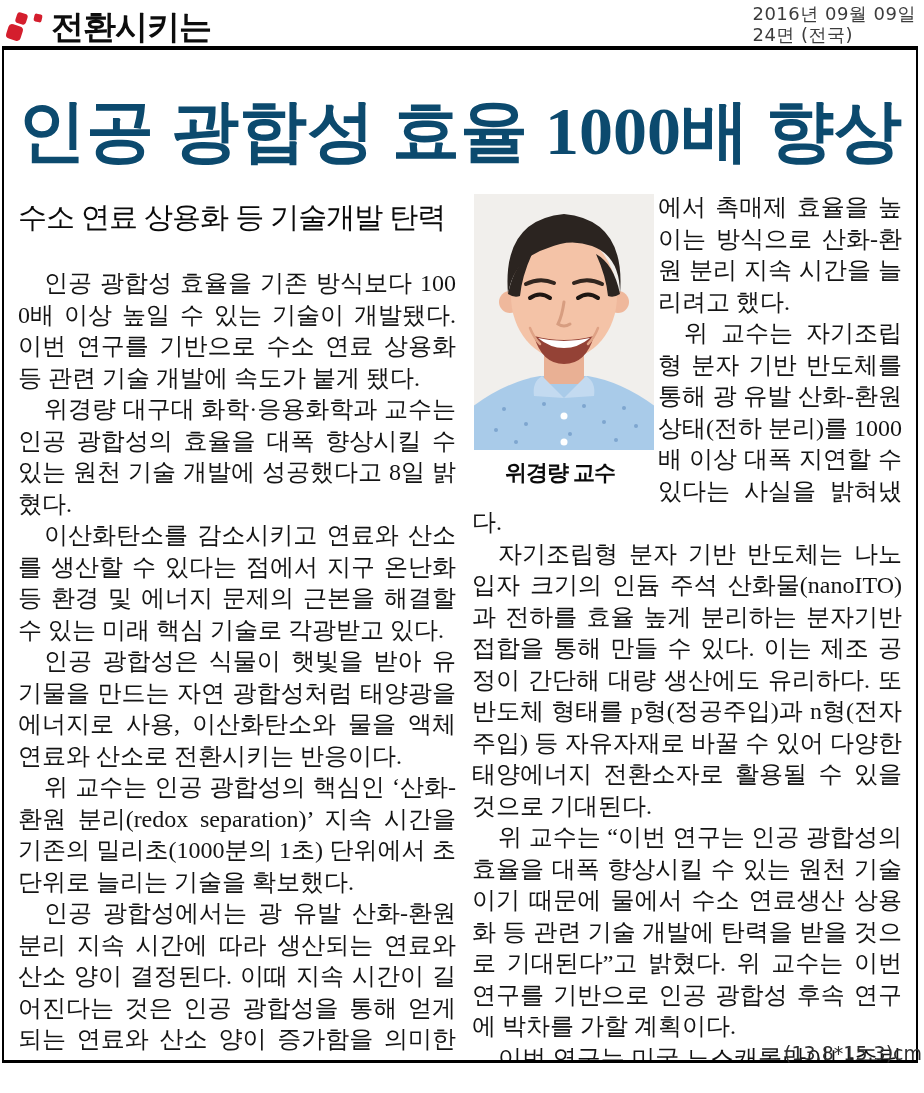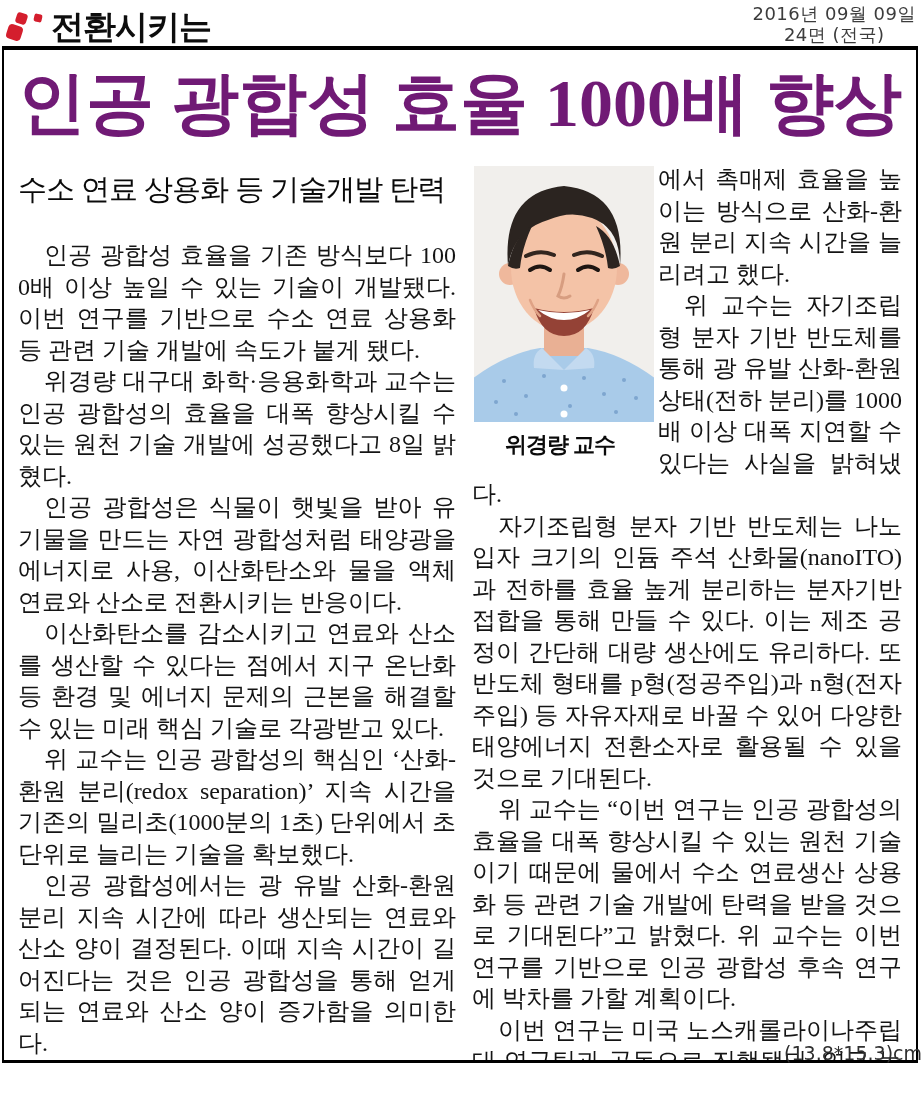--- a/index.html
+++ b/index.html
@@ -10,34 +10,34 @@
   }
   
   .masthead { position:absolute; top:0; left:0; width:100%; height:46px; }
   .logo { position:absolute; left:5px; top:5px; display:flex; align-items:center; }
   .logo-mark { width:40px; height:36px; margin-right:6px; }
   .logo-text {
     font-family:"Liberation Sans","DejaVu Sans",sans-serif;
     font-weight:bold; font-size:33px; letter-spacing:-1px; color:#0d0d0d;
   }
   .dateblock {
-    position:absolute; right:8px; top:3px; text-align:center;
+    position:absolute; right:8px; top:3px; text-align:left;
     font-family:"DejaVu Sans","Liberation Sans",sans-serif;
     font-size:18px; line-height:21px; color:#3c3c3c; letter-spacing:0.5px;
   }
   
   .article-box {
     position:absolute; left:2px; top:46px; width:916px; height:1017px;
     border:2px solid #000; border-top-width:4px; border-bottom-width:3px;
     background:#fff; overflow:hidden;
   }
   .headline {
     font-family:"Liberation Serif","DejaVu Serif",serif;
     font-weight:bold; font-size:68px; line-height:1.5;
-    padding:2px 14px 0; letter-spacing:0px; white-space:nowrap; color:#701a75;
+    padding:2px 14px 0; letter-spacing:0px; white-space:nowrap; color:#0c4a6e;margin-top:28px;
   }
   .columns { display:flex; gap:16px; padding:10px 14px 0; }
   .col-left  { flex:0 0 438px; }
   .col-right { flex:1 1 auto; min-width:0; }
   .subhead {
     font-family:"Liberation Sans","DejaVu Sans",sans-serif;
     font-weight:normal; font-size:29px; letter-spacing:-1px;
     margin:6px 0 30px 0; color:#0a0a0a;
   }
   p.bodytext {
@@ -83,22 +83,22 @@
 
 <div class="article-box">
   <h1 class="headline">인공 광합성 효율 1000배 향상</h1>
 
   <div class="columns">
 
     <div class="col-left">
       <h2 class="subhead">수소 연료 상용화 등 기술개발 탄력</h2>
       <p class="bodytext">인공 광합성 효율을 기존 방식보다 1000배 이상 높일 수 있는 기술이 개발됐다. 이번 연구를 기반으로 수소 연료 상용화 등 관련 기술 개발에 속도가 붙게 됐다.</p>
       <p class="bodytext">위경량 대구대 화학·응용화학과 교수는 인공 광합성의 효율을 대폭 향상시킬 수 있는 원천 기술 개발에 성공했다고 8일 밝혔다.</p>
+      <p class="bodytext">이산화탄소를 감소시키고 연료와 산소를 생산할 수 있다는 점에서 지구 온난화 등 환경 및 에너지 문제의 근본을 해결할 수 있는 미래 핵심 기술로 각광받고 있다.</p>
       <p class="bodytext">인공 광합성은 식물이 햇빛을 받아 유기물을 만드는 자연 광합성처럼 태양광을 에너지로 사용, 이산화탄소와 물을 액체 연료와 산소로 전환시키는 반응이다.</p>
-      <p class="bodytext">이산화탄소를 감소시키고 연료와 산소를 생산할 수 있다는 점에서 지구 온난화 등 환경 및 에너지 문제의 근본을 해결할 수 있는 미래 핵심 기술로 각광받고 있다.</p>
       <p class="bodytext">위 교수는 인공 광합성의 핵심인 ‘산화-환원 분리(redox separation)’ 지속 시간을 기존의 밀리초(1000분의 1초) 단위에서 초 단위로 늘리는 기술을 확보했다.</p>
       <p class="bodytext">인공 광합성에서는 광 유발 산화-환원 분리 지속 시간에 따라 생산되는 연료와 산소 양이 결정된다. 이때 지속 시간이 길어진다는 것은 인공 광합성을 통해 얻게 되는 연료와 산소 양이 증가함을 의미한다.</p>
       <p class="bodytext">기존 연구에서는 산화금속 기반의 반도체 상</p>
     </div>
 
     <div class="col-right">
       <figure class="photo">
         <svg viewBox="0 0 180 256" aria-hidden="true">
           <rect x="0" y="0" width="180" height="256" fill="#f1efec"></rect>
 

